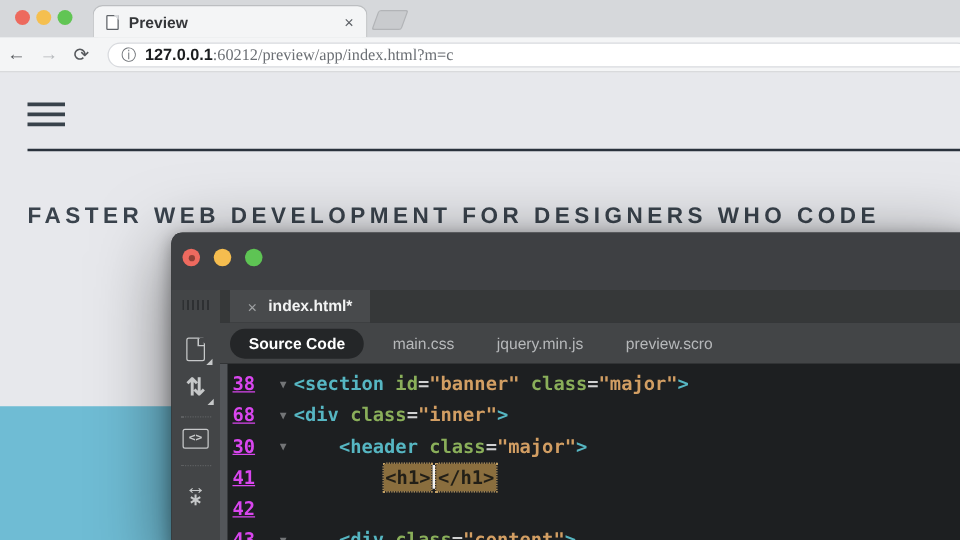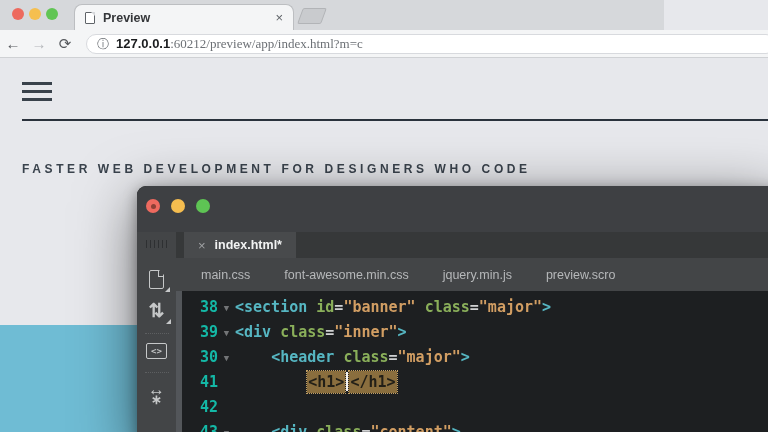--- a/index.html
+++ b/index.html
@@ -1,21 +1,21 @@
 <!DOCTYPE html>
 <html><head>
 <meta charset="utf-8">
 <style>
   * { margin:0; padding:0; box-sizing:border-box; }
   html,body { background:#9aa0a6; }
   body { font-family:"Liberation Sans", sans-serif; }
   #stage { position:relative; width:768px; height:432px; overflow:hidden; background:#e7e8ec; }
 
   
-  .tabstrip { position:absolute; left:0; top:0; width:664px; height:30px; background:#d6d8db; }
+  .tabstrip { position:absolute; left:0; top:0; width:768px; height:30px; background:#d6d8db; }
   .traffic { position:absolute; top:8px; width:12px; height:12px; border-radius:50%; }
   .t-red    { left:12px; background:#ed6a5e; }
   .t-yellow { left:29px; background:#f5bf4f; }
   .t-green  { left:46px; background:#61c554; }
 
   .chrome-tab { position:absolute; left:74px; top:4px; width:220px; height:26px;
     background:#f4f5f6; border:1px solid #bcbec1; border-bottom:none;
     border-radius:8px 8px 0 0; display:flex; align-items:center; padding:0 10px; }
   .chrome-tab .doc-ic { width:10px; height:12px; border:1px solid #5f6368; border-radius:1px;
     position:relative; margin-right:8px; background:#fff; }
@@ -35,21 +35,21 @@
   .omnibox .info { font-size:12px; color:#6c7075; margin-right:7px; }
   .omnibox .url { font-size:13px; white-space:nowrap; }
   .omnibox .url .host { color:#1b1d1f; font-weight:700; }
   .omnibox .url .rest { color:#6c7075;font-family:Liberation Serif, serif; }
 
   
   .page { position:absolute; left:0; top:58px; width:768px; height:374px; background:#e7e8ec; }
   .hamburger { position:absolute; left:22px; top:24px; width:30px; height:20px; cursor:pointer; }
   .hamburger span { display:block; height:3px; background:#39424b; margin-bottom:5px; }
   .page-rule { position:absolute; left:22px; top:61px; right:0; height:2px; background:#2a323c; }
-  .hero-heading { position:absolute; left:22px; top:104px; font-size:12px; font-weight:700;
+  .hero-heading { position:absolute; left:22px; top:104px; font-size:18px; font-weight:700;
     letter-spacing:3.6px; color:#3a434d; white-space:nowrap; }
   .cta { position:absolute; left:22px; top:156px; width:150px; height:51px;
     border:3px solid #2d3742; display:flex; align-items:center; justify-content:center;
     background:transparent; }
   .cta span { font-size:13.5px; font-weight:700; letter-spacing:5px; color:#333b44; white-space:nowrap; }
   .teal-band { position:absolute; left:0; top:267px; width:420px; height:107px; background:#6fbcd4; }
 
   
   .editor { position:absolute; left:137px; top:186px; width:645px; height:260px;
     border-radius:9px 9px 0 0; background:#1d1f21;
@@ -94,21 +94,21 @@
   .ed-filerow { height:33px; background:#434547; display:flex; align-items:center;
     padding-left:8px; flex:0 0 auto; white-space:nowrap; overflow:hidden; }
   .file-item { color:#b6b8ba; font-size:12.5px; padding:0 17px; }
   .file-item.active { background:#242628; color:#ffffff; font-weight:700;
     border-radius:13px; padding:5px 15px; margin-right:6px; }
 
   .ed-code { flex:1; background:#1d1f21; position:relative; padding-top:3px; overflow:hidden; }
   .ed-code .edge-strip { position:absolute; left:0; top:0; bottom:0; width:6px; background:#53565a; }
   .code-row { height:25px; display:flex; align-items:center;
     font:700 15px "DejaVu Sans Mono", monospace; padding-left:10px; }
-  .ln { width:32px; text-align:right; color:#14b8a6; flex:0 0 auto; }
+  .ln { width:32px; text-align:left; color:#d946ef; flex:0 0 auto;text-decoration:underline; }
   .fold { width:17px; text-align:center; color:#737577; font-size:9px; flex:0 0 auto; padding-top:2px; }
   .ctext { white-space:pre; }
   .c-tag { color:#56b6c2; }
   .c-attr { color:#8aaf5a; }
   .c-eq { color:#d0d1d2; }
   .c-str { color:#d29e63; }
   .c-pl { color:#cfd0d1; }
   .c-sel { background:#8a6e3e; color:#221f17; font-weight:700;
     outline:1px dotted #c2a066; padding:2px 1px; }
   .cursor { display:inline-block; width:2px; height:19px; background:#f2f2f2;
@@ -179,34 +179,34 @@
         </div>
       </div>
       <div class="ed-main">
         <div class="ed-tabrow">
           <div class="ed-tab">
             <span class="x">×</span>
             <span class="name">index.html*</span>
           </div>
         </div>
         <div class="ed-filerow" id="filerow">
+            <span class="file-item active">Source Code</span>
             <span class="file-item">main.css</span>
-            <span class="file-item">font-awesome.min.css</span>
             <span class="file-item">jquery.min.js</span>
             <span class="file-item">preview.scro</span>
           </div>
         <div class="ed-code" id="codearea">
           <div class="edge-strip"></div>
         <div class="code-row">
               <span class="ln">38</span>
               <span class="fold">▼</span>
               <span class="ctext"><span class="c-tag">&lt;section</span><span class="c-pl"> </span><span class="c-attr">id</span><span class="c-eq">=</span><span class="c-str">"banner"</span><span class="c-pl"> </span><span class="c-attr">class</span><span class="c-eq">=</span><span class="c-str">"major"</span><span class="c-tag">&gt;</span></span>
             </div>
             <div class="code-row">
-              <span class="ln">39</span>
+              <span class="ln">68</span>
               <span class="fold">▼</span>
               <span class="ctext"><span class="c-tag">&lt;div</span><span class="c-pl"> </span><span class="c-attr">class</span><span class="c-eq">=</span><span class="c-str">"inner"</span><span class="c-tag">&gt;</span></span>
             </div>
             <div class="code-row">
               <span class="ln">30</span>
               <span class="fold">▼</span>
               <span class="ctext"><span class="c-pl">    </span><span class="c-tag">&lt;header</span><span class="c-pl"> </span><span class="c-attr">class</span><span class="c-eq">=</span><span class="c-str">"major"</span><span class="c-tag">&gt;</span></span>
             </div>
             <div class="code-row">
               <span class="ln">41</span>

